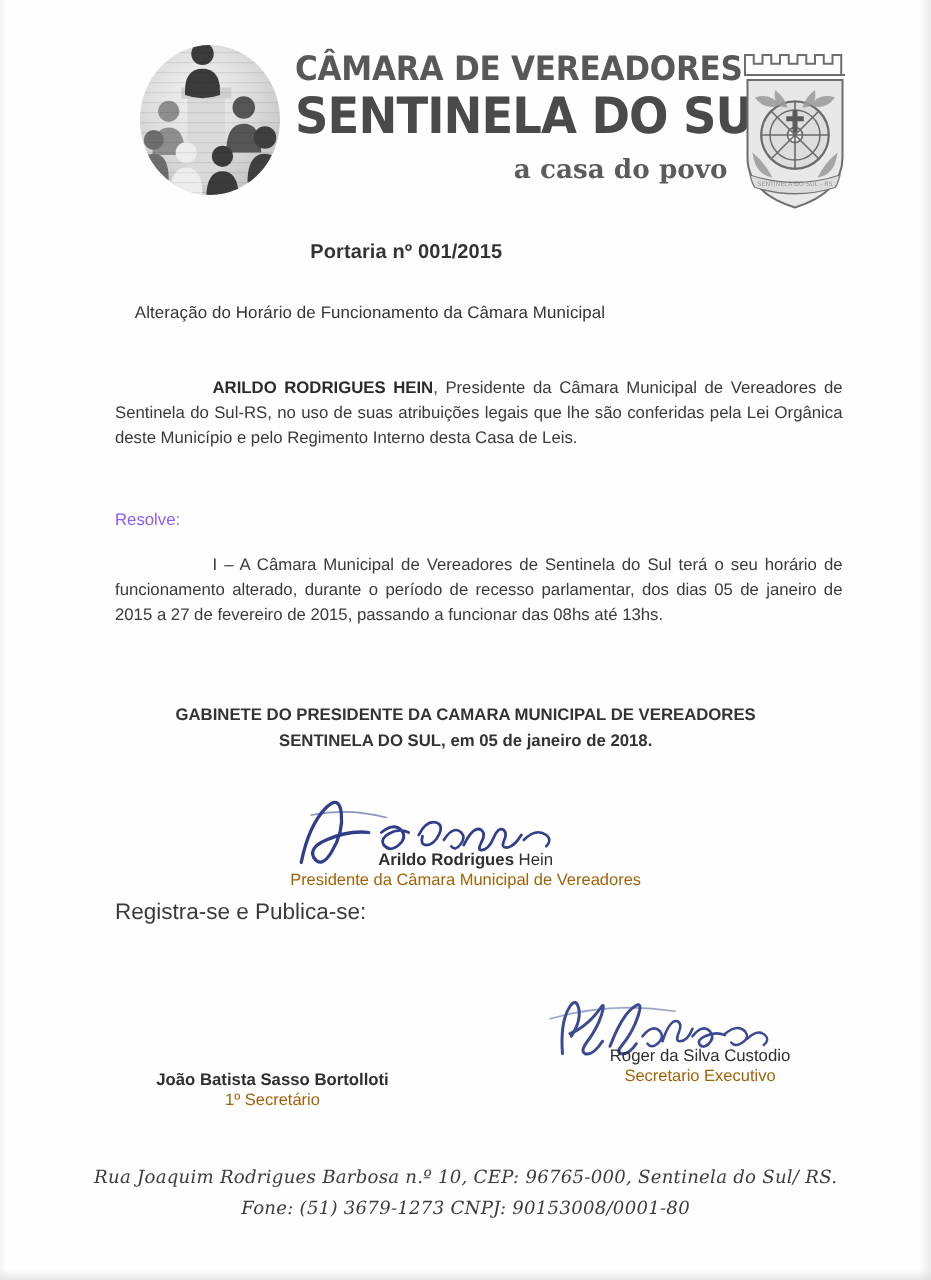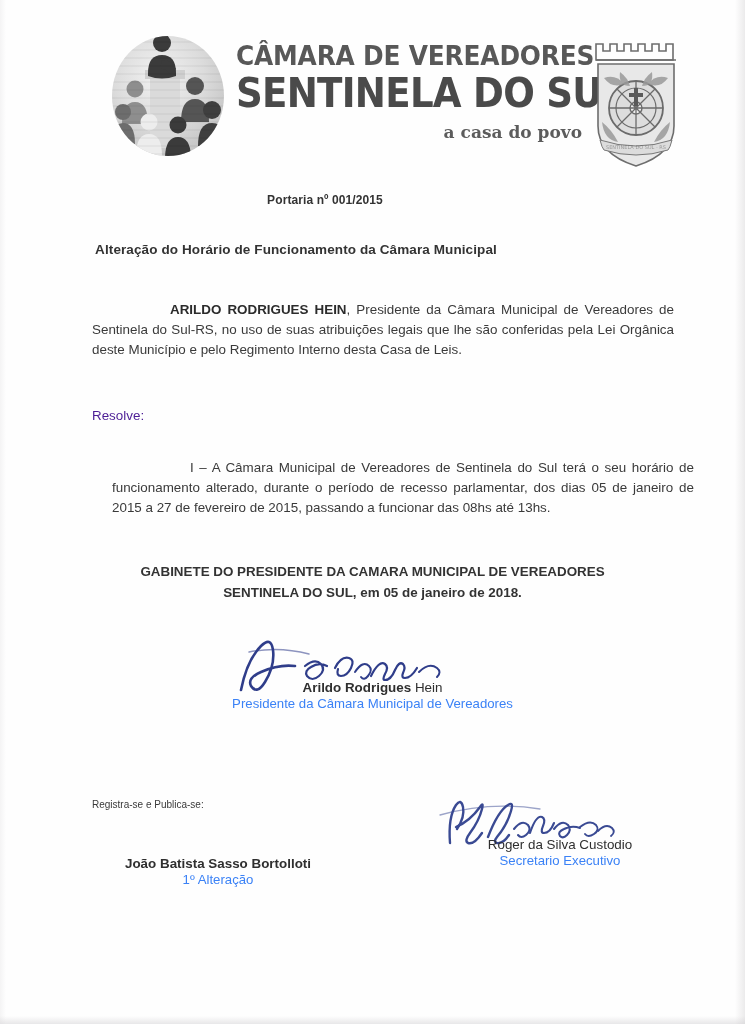--- a/index.html
+++ b/index.html
@@ -91,21 +91,21 @@
     color: #4a4a4a;
     line-height: 1;
     white-space: nowrap;
     transform: scaleX(0.93);
     transform-origin: left center;
     margin-top: 4px;
   }
   .title-line3 {
     font-family: "DejaVu Serif", serif;
     font-weight: bold;
-    font-size: 17px;
+    font-size: 21px;
     color: #5c5c5c;
     line-height: 1;
     text-align: right;
     white-space: nowrap;
     margin-top: 11px;
     padding-right: 4px;
   }
 
   .coat-of-arms {
     position: absolute;
@@ -115,34 +115,34 @@
     height: 142px;
   }
 
   
   .doc-title {
     position: absolute;
     top: 193px;
     left: 0;
     width: 650px;
     text-align: center;
-    font-size: 12px;
+    font-size: 16px;
     font-weight: bold;
     color: #333;
     letter-spacing: 0.1px;
   }
 
   .doc-subtitle {
     position: absolute;
     top: 242px;
     left: 0;
     width: 592px;
     text-align: center;
     font-size: 13.5px;
-    font-weight: bold;
+    font-weight: normal;
     color: #333;
     letter-spacing: 0.1px;
   }
 
   .para {
     position: absolute;
     left: 92px;
     width: 582px;
     font-size: 13.4px;
     line-height: 20px;
@@ -151,23 +151,23 @@
   }
   .para .indent { display: inline-block; width: 78px; }
   .para strong { font-weight: bold; color: #2b2b2b; }
 
   .para-preamble { top: 300px; }
   .para-resolve {
     position: absolute;
     left: 92px;
     top: 408px;
     font-size: 13.4px;
-    color: #4c1d95;
-  }
-  .para-item1 { top: 458px; margin-left: 20px; }
+    color: #8b5cf6;
+  }
+  .para-item1 { top: 442px; }
 
   .gabinete {
     position: absolute;
     top: 561px;
     left: 0;
     width: 745px;
     text-align: center;
     font-size: 13.4px;
     font-weight: bold;
     line-height: 21px;
@@ -191,31 +191,31 @@
   .sig-name {
     font-size: 13.4px;
     color: #2f2f2f;
     margin-top: -8px;
     position: relative;
     z-index: 2;
   }
   .sig-name b { font-weight: bold; }
   .sig-role {
     font-size: 13.2px;
-    color: #3b82f6;
+    color: #a16207;
     margin-top: 1px;
     position: relative;
     z-index: 2;
   }
 
   .registra {
     position: absolute;
-    top: 799px;
+    top: 719px;
     left: 92px;
-    font-size: 10px;
+    font-size: 18px;
     color: #3a3a3a;
     text-align: center;
   }
 
   .sig-left {
     position: absolute;
     top: 828px;
     left: 58px;
     width: 320px;
     text-align: center;
@@ -378,21 +378,21 @@
     <div class="sig-name">
       <b>Arildo Rodrigues</b><span> Hein</span>
     </div>
     <div class="sig-role">Presidente da Câmara Municipal de Vereadores</div>
   </div>
 
   <div class="registra">Registra-se e Publica-se:</div>
 
   <div class="sig-left">
     <div class="sig-name" style="margin-top:0;font-weight:bold;">João Batista Sasso Bortolloti</div>
-    <div class="sig-role">1º Alteração</div>
+    <div class="sig-role">1º Secretário</div>
   </div>
 
   <div class="sig-right">
     <div class="sig-ink">
       <svg viewBox="0 0 300 58" width="300" height="58" style="position:absolute;left:50%;top:0;transform:translateX(-50%);" aria-hidden="true">
         <g fill="none" stroke="#3a4a93" stroke-linecap="round" stroke-linejoin="round">
           <path d="M40 50 q-2 -26 6 -38 q5 -7 7 2 q2 10 -6 22" stroke-width="2.4"></path>
           <path d="M46 34 q14 -6 24 -20 q4 -6 2 2 q-3 12 -12 24 q-6 8 -2 10 q6 2 14 -10" stroke-width="2.4"></path>
           <path d="M78 44 q10 -26 20 -32 q6 -4 3 6 q-4 14 -14 26 q-4 5 0 6 q6 1 12 -8" stroke-width="2.4"></path>
           <path d="M104 36 q8 -10 14 -4 q4 5 -2 10 q-5 4 -8 0" stroke-width="2.1"></path>
@@ -401,17 +401,21 @@
           <path d="M170 34 q10 -8 16 -2 q4 5 -2 9 q-6 4 -9 0" stroke-width="2"></path>
           <path d="M188 38 q8 -8 14 -3 q4 4 -1 8" stroke-width="1.9"></path>
           <path d="M30 22 q50 -14 100 -6" stroke-width="1.3" opacity="0.5"></path>
         </g>
       </svg>
     </div>
     <div class="sig-name" style="font-weight:normal;">Roger da Silva Custodio</div>
     <div class="sig-role">Secretario Executivo</div>
   </div>
 
+  <div class="footer">
+    <div class="footer-line1">Rua Joaquim Rodrigues Barbosa n.º 10, CEP: 96765-000,  Sentinela do Sul/ RS.</div>
+    <div class="footer-line2">Fone: (51) 3679-1273 CNPJ: 90153008/0001-80</div>
+  </div>
 
   <div class="scan-edge-right"></div>
   <div class="scan-edge-bottom"></div>
   <div class="scan-edge-left"></div>
 </div>
 
 </body></html>

